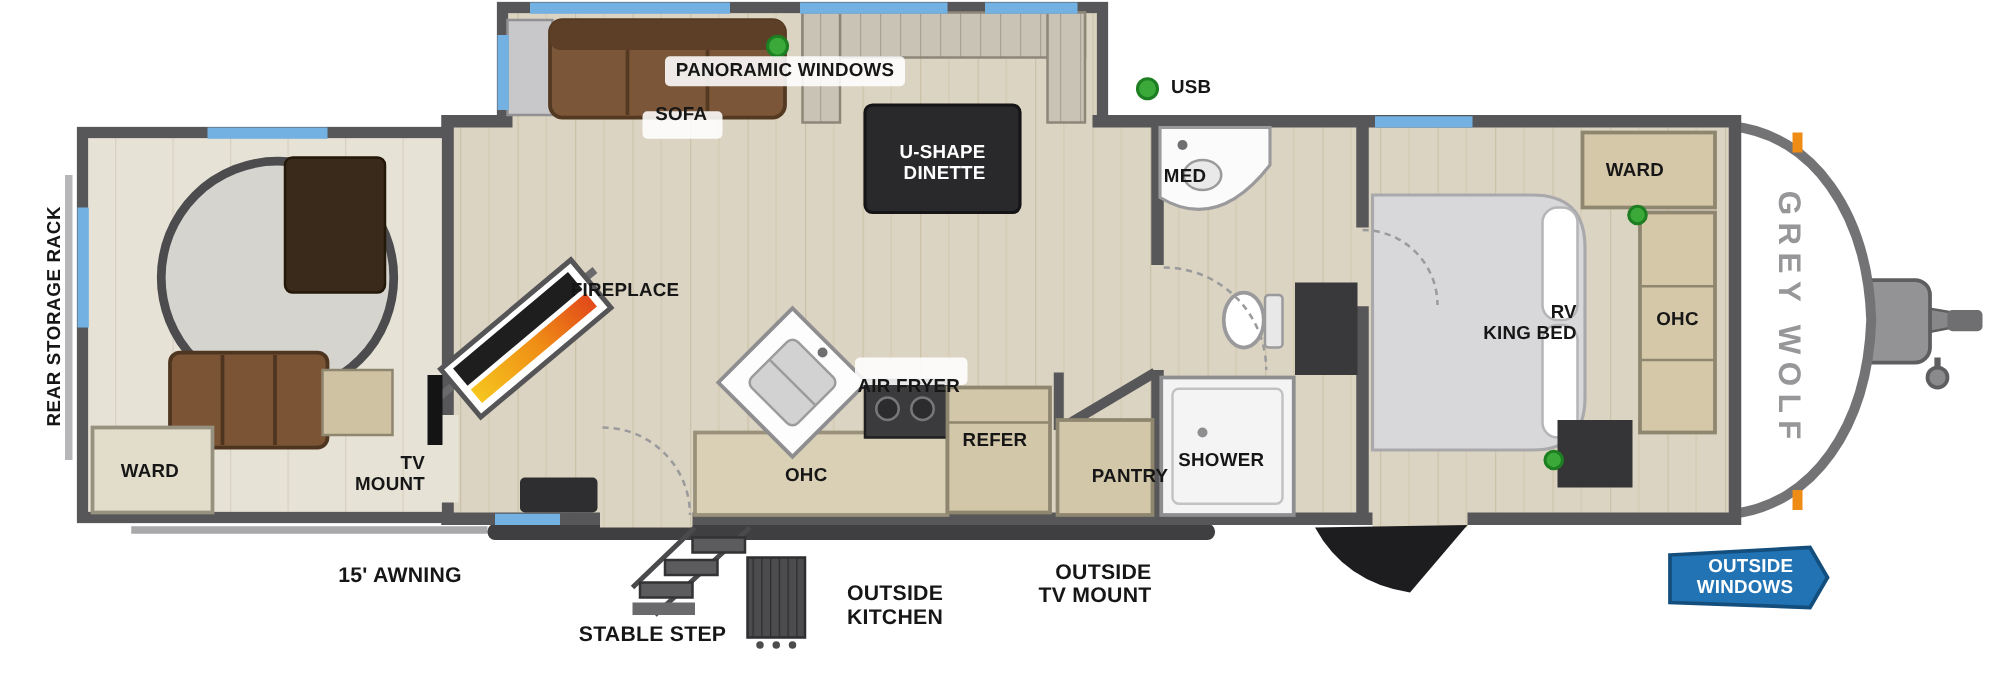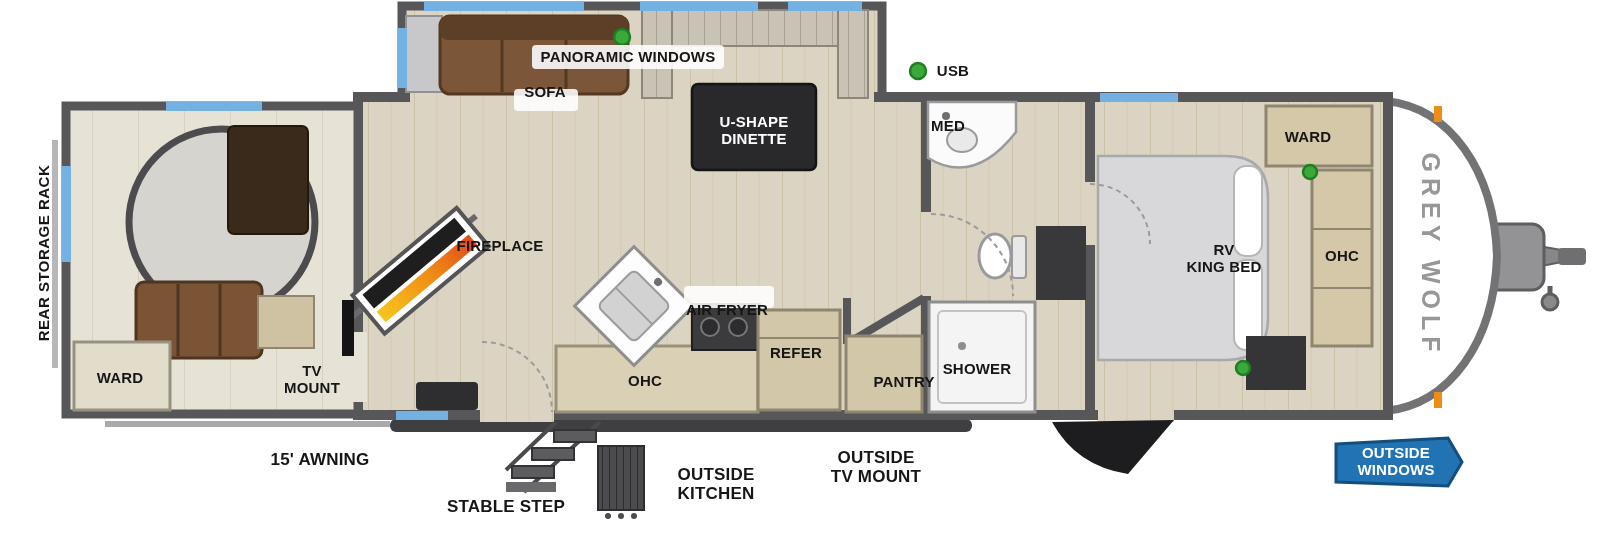--- a/index.html
+++ b/index.html
@@ -7,21 +7,21 @@
   .plan { position:relative; width:1600px; height:560px; background:#fff; overflow:hidden; }
   .plan > svg { position:absolute; left:0; top:0; }
 
   .lbl { position:absolute; transform:translate(-50%,-50%); font-weight:700; font-size:15px;
          color:#161616; white-space:nowrap; text-align:center; letter-spacing:.2px; line-height:1.12; }
   .lbl.lg { font-size:17px; }
   .lbl.white { color:#ffffff; }
   .lbl.rot-ccw { transform:translate(-50%,-50%) rotate(-90deg); font-size:15px; letter-spacing:.5px; }
   .lbl.brand { transform:translate(-50%,-50%) rotate(90deg); font-size:25px; letter-spacing:6px;
                color:#97979a; font-weight:700; }
-  .two span { display:block; line-height:1.12; }
+  .two span { display:block; line-height:1.12;text-align:right; }
 
   
   svg .win   { fill:var(--window-blue,#73b1e3); }
   svg .usbdot{ fill:var(--usb-green,#3aa93a); stroke:#1e7e22; stroke-width:2.5; }
   svg .badge { fill:var(--badge-blue,#2173b4); stroke:#134e7d; stroke-width:3; }
 </style>
 </head>
 <body>
 
 <div class="plan">
@@ -231,22 +231,22 @@
 
 <div class="lbl" style="left:628px;top:57px">PANORAMIC WINDOWS</div>
 <div class="lbl" style="left:545px;top:92px">SOFA</div>
 
 <div class="lbl white two" style="left:754px;top:131px">
   <span>U-SHAPE</span>
   <span>DINETTE</span>
 </div>
 
 <div class="lbl" style="left:953px;top:71px">USB</div>
-<div class="lbl" style="left:948px;top:126px">MED</div>
-<div class="lbl" style="left:500px;top:246px">FIREPLACE</div>
+<div class="lbl" style="left:948px;top:142px">MED</div>
+<div class="lbl" style="left:500px;top:233px">FIREPLACE</div>
 <div class="lbl" style="left:727px;top:310px">AIR FRYER</div>
 <div class="lbl" style="left:645px;top:381px">OHC</div>
 <div class="lbl" style="left:796px;top:353px">REFER</div>
 <div class="lbl" style="left:904px;top:382px">PANTRY</div>
 <div class="lbl" style="left:977px;top:369px">SHOWER</div>
 <div class="lbl" style="left:120px;top:378px">WARD</div>
 
 <div class="lbl two" style="left:312px;top:380px">
   <span>TV</span>
   <span>MOUNT</span>
@@ -256,21 +256,21 @@
   <span>RV</span>
   <span>KING BED</span>
 </div>
 
 <div class="lbl" style="left:1308px;top:137px">WARD</div>
 <div class="lbl" style="left:1342px;top:256px">OHC</div>
 
 <div class="lbl brand" style="left:1431px;top:255px">GREY WOLF</div>
 
 <div class="lbl lg" style="left:320px;top:460px">15' AWNING</div>
-<div class="lbl lg" style="left:506px;top:507px">STABLE STEP</div>
+<div class="lbl lg" style="left:522px;top:507px">STABLE STEP</div>
 
 <div class="lbl lg two" style="left:716px;top:484px">
   <span>OUTSIDE</span>
   <span>KITCHEN</span>
 </div>
 
 <div class="lbl lg two" style="left:876px;top:467px">
   <span>OUTSIDE</span>
   <span>TV MOUNT</span>
 </div>

